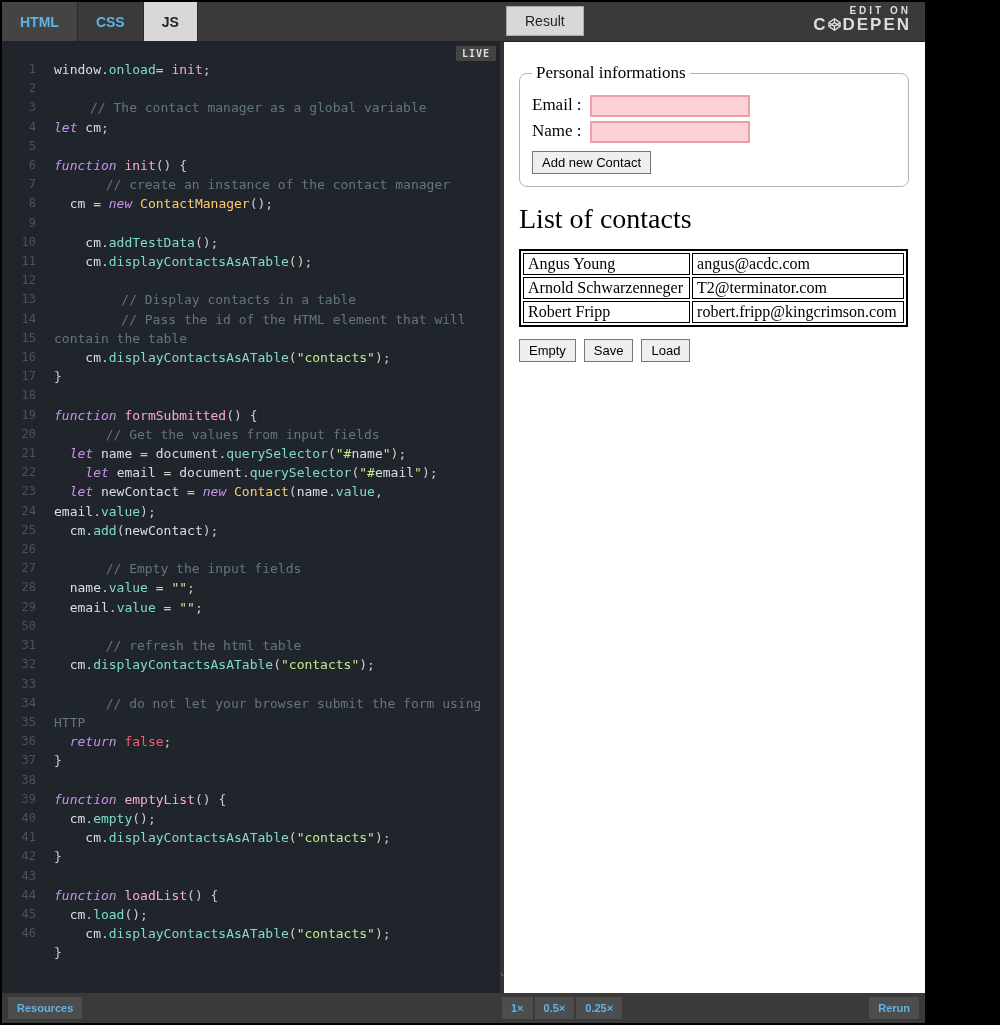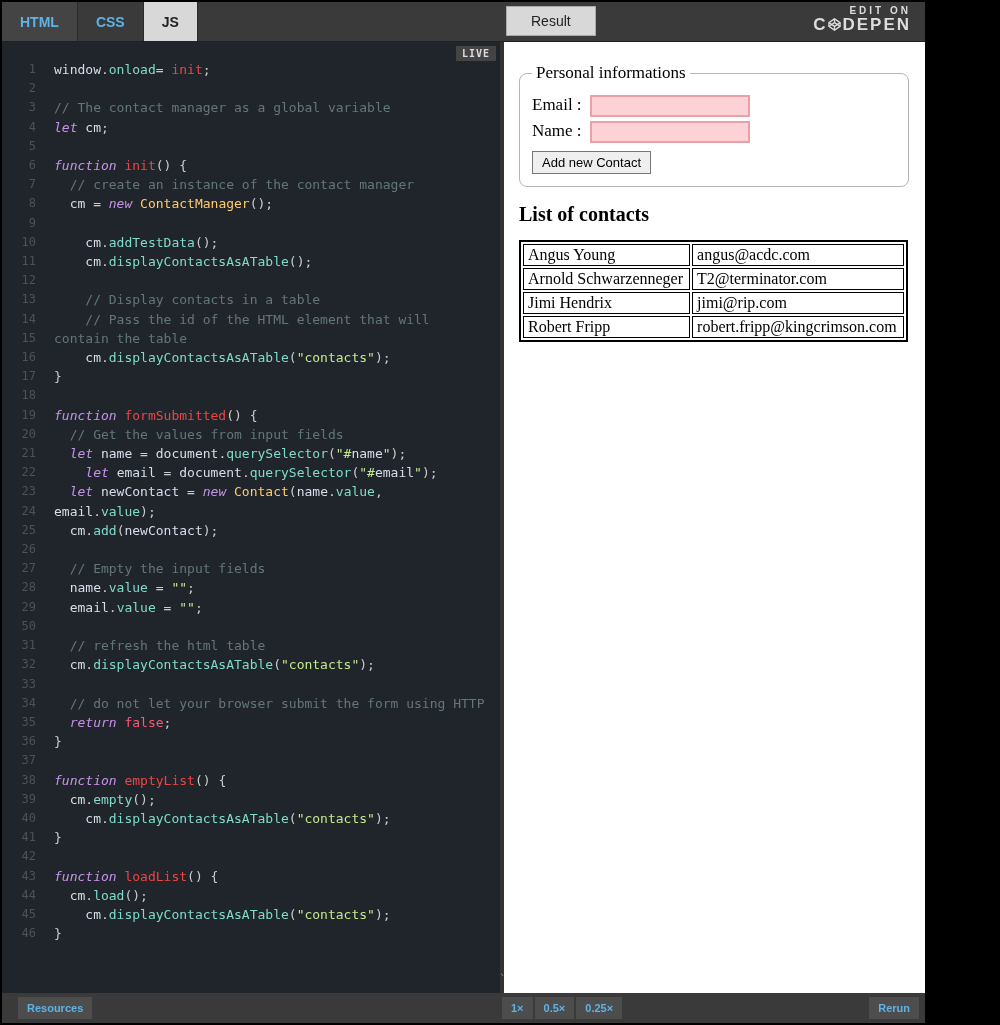--- a/index.html
+++ b/index.html
@@ -38,21 +38,21 @@
   }
   .tab.html { color:#5fb3e6; background:#444; }
   .tab.css  { color:#5fb3e6; }
   .tab.js   { color:#222; background:#d8d8d8; }
   .result-btn {
     margin-left:auto;
     margin-right:0;
     position:absolute;
     left:504px; top:4px;
     height:30px;
-    padding:0 24px;
+    padding:0 18px;
     background:#d8d8d8;
     color:#222;
     font-size:14px;
     border:1px solid #aaa;
     display:flex; align-items:center; justify-content:center;
     cursor:pointer;
   }
   .editon {
     position:absolute; right:14px; top:3px;
     color:#ddd; text-align:right;
@@ -91,23 +91,23 @@
     font-size:12px; line-height:19.2px;
   }
   .gutter div { padding-right:10px; }
   .code {
     position:absolute; top:18px; left:52px; right:8px;
     line-height:19.2px;
     white-space:pre-wrap;
     word-break:break-word;
   }
   .c-kw   { color:#c792ea; font-style:italic; }
-  .c-fn   { color:#ef4444; }
+  .c-fn   { color:#f9a8d4; }
   .c-str  { color:#c3e88d; }
-  .c-com  { color:#637777; }
+  .c-com  { color:#637777;margin-left:36px; }
   .c-id   { color:#d6deeb; }
   .c-prop { color:#7fdbca; }
   .c-cls  { color:#ffcb6b; }
   .c-bool { color:#ff5874; }
 
   
   .result-pane {
     flex:1;
     background:#fff;
     border-left:3px solid #333;
@@ -137,21 +137,21 @@
   }
   .std-btn {
     font-family: Arial, sans-serif;
     font-size:13px;
     background:#efefef;
     border:1px solid #767676;
     padding:3px 9px;
     cursor:pointer;
   }
   .result-pane h2 {
-    font-size:20px; font-weight:bold;
+    font-size:28px; font-weight:normal;
     margin:16px 0 14px 0;
   }
   table.contacts {
     border-collapse:separate;
     border-spacing:2px;
     border:2px solid #000;
   }
   table.contacts td {
     border:1px solid #000;
     padding:1px 6px 1px 4px;
@@ -160,21 +160,21 @@
   }
   .btn-row { margin-top:12px; }
   .btn-row .std-btn { margin-right:4px; }
 
   
   .bottombar {
     position:absolute; bottom:0; left:0; right:0;
     height:30px;
     background:#3a3a3a;
     display:flex; align-items:center;
-    padding:0 16px;
+    padding:0 6px;
     gap:0;
   }
   .bbtn {
     background:#4d4d4d;
     color:#5fb3e6;
     font-size:11px;
     font-weight:bold;
     padding:5px 9px;
     border:none;
     cursor:pointer;
@@ -350,30 +350,31 @@
         <tbody id="contacts-body">
             <tr>
               <td>Angus Young</td>
               <td>angus@acdc.com</td>
             </tr>
             <tr>
               <td>Arnold Schwarzenneger</td>
               <td>T2@terminator.com</td>
             </tr>
             <tr>
-              <td>Jimi Hendrix</td>
-              <td>jimi@rip.com</td>
-            </tr>
-            <tr>
               <td>Robert Fripp</td>
               <td>robert.fripp@kingcrimson.com</td>
             </tr>
           </tbody>
       </table>
 
+      <div class="btn-row">
+        <button class="std-btn">Empty</button>
+        <button class="std-btn">Save</button>
+        <button class="std-btn">Load</button>
+      </div>
     </div>
   </div>
 
   <div class="splitter"></div>
   <div class="tick">`</div>
 
   <div class="bottombar">
     <button class="bbtn">Resources</button>
     <div class="zoom-group">
       <button class="bbtn">1×</button>

